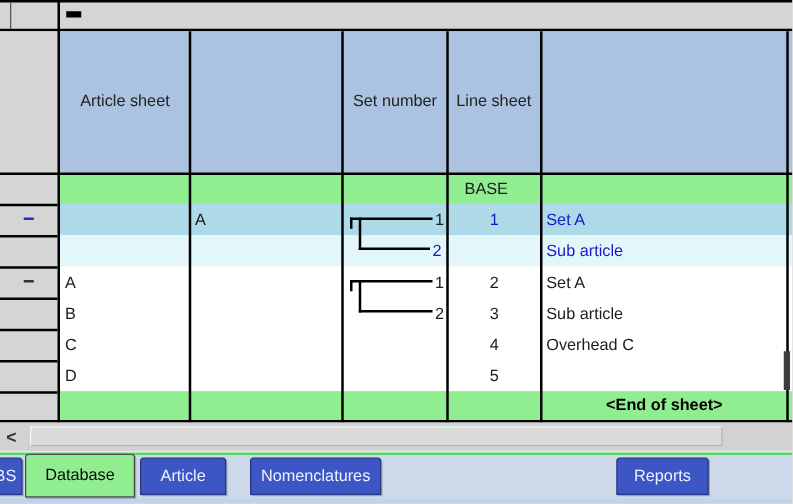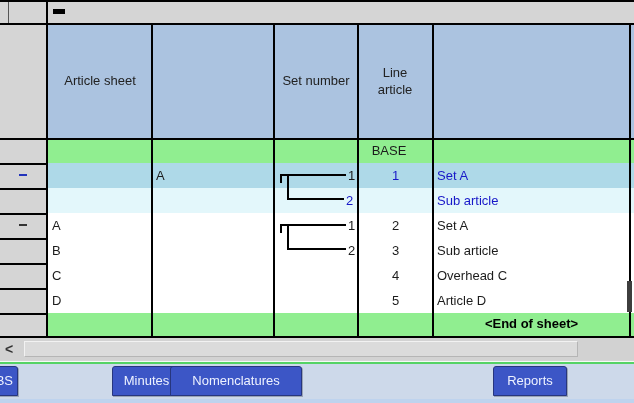--- a/index.html
+++ b/index.html
@@ -73,21 +73,21 @@
   <div class="ln" style="left:0; top:313px; width:46px; height:2px;"></div>
 
   <div class="stripe" style="top:25px; height:113px; background:#abc3e0;"></div>
   <div class="colhead" style="left:50px;  width:100px;">
       <span>Article sheet</span>
     </div>
   <div class="colhead" style="left:276px; width:80px;">
       <span>Set number</span>
     </div>
   <div class="colhead" style="left:365px; width:60px;">
-      <span>Line article</span>
+      <span>Line sheet</span>
     </div>
 
   <div class="ln" style="left:0; top:138px; width:634px; height:2px;"></div>
 
   <div class="stripe" style="top:140px; height:23px; background:#90ee90;"></div>
   <div class="stripe" style="top:163px; height:25px; background:#aed9e8;"></div>
   <div class="stripe" style="top:188px; height:25px; background:#e3f7fb;"></div>
   <div class="stripe" style="top:213px; height:100px; background:#ffffff;"></div>
   <div class="stripe" style="top:313px; height:23px; background:#90ee90;"></div>
   <div class="ln" style="left:0; top:336px; width:634px; height:2px;"></div>
@@ -125,30 +125,30 @@
   <div class="cell" style="left:52px; top:263px;">C</div>
   <div class="cell" style="left:52px; top:288px;">D</div>
 
   <div class="cell" style="left:156px; top:163px;">A</div>
 
   <div class="cell blue" style="left:437px; top:163px;">Set A</div>
   <div class="cell blue" style="left:437px; top:188px;">Sub article</div>
   <div class="cell" style="left:437px; top:213px;">Set A</div>
   <div class="cell" style="left:437px; top:238px;">Sub article</div>
   <div class="cell" style="left:437px; top:263px;">Overhead C</div>
-  <div class="cell" style="left:437px; top:288px;">Article D</div>
   <div class="cell ctr endsheet" style="left:433px; top:312px; width:197px; height:24px; line-height:24px;">&lt;End of sheet&gt;</div>
 
   <div class="abs vthumb"></div>
 
   <div class="abs hscroll"></div>
   <div class="abs hthumb"></div>
   <div class="abs harrow">&lt;</div>
 
   <div class="abs greenline"></div>
   <div class="abs tabbar"></div>
   <div class="tab" style="left:-28px; width:46px; padding-right:4px; text-align:right;">BS</div>
-  <div class="tab" style="left:112px; width:69px;">Minutes</div>
-  <div class="tab" style="left:170px; width:132px;">Nomenclatures</div>
+  <div class="tab tab-active" style="left:20px; width:88px;">Database</div>
+  <div class="tab" style="left:112px; width:69px;">Article</div>
+  <div class="tab" style="left:200px; width:105px;">Nomenclatures</div>
   <div class="tab" style="left:493px; width:74px;">Reports</div>
   <div class="abs bottomstrip"></div>
 
 </div>
 
 </body></html>

